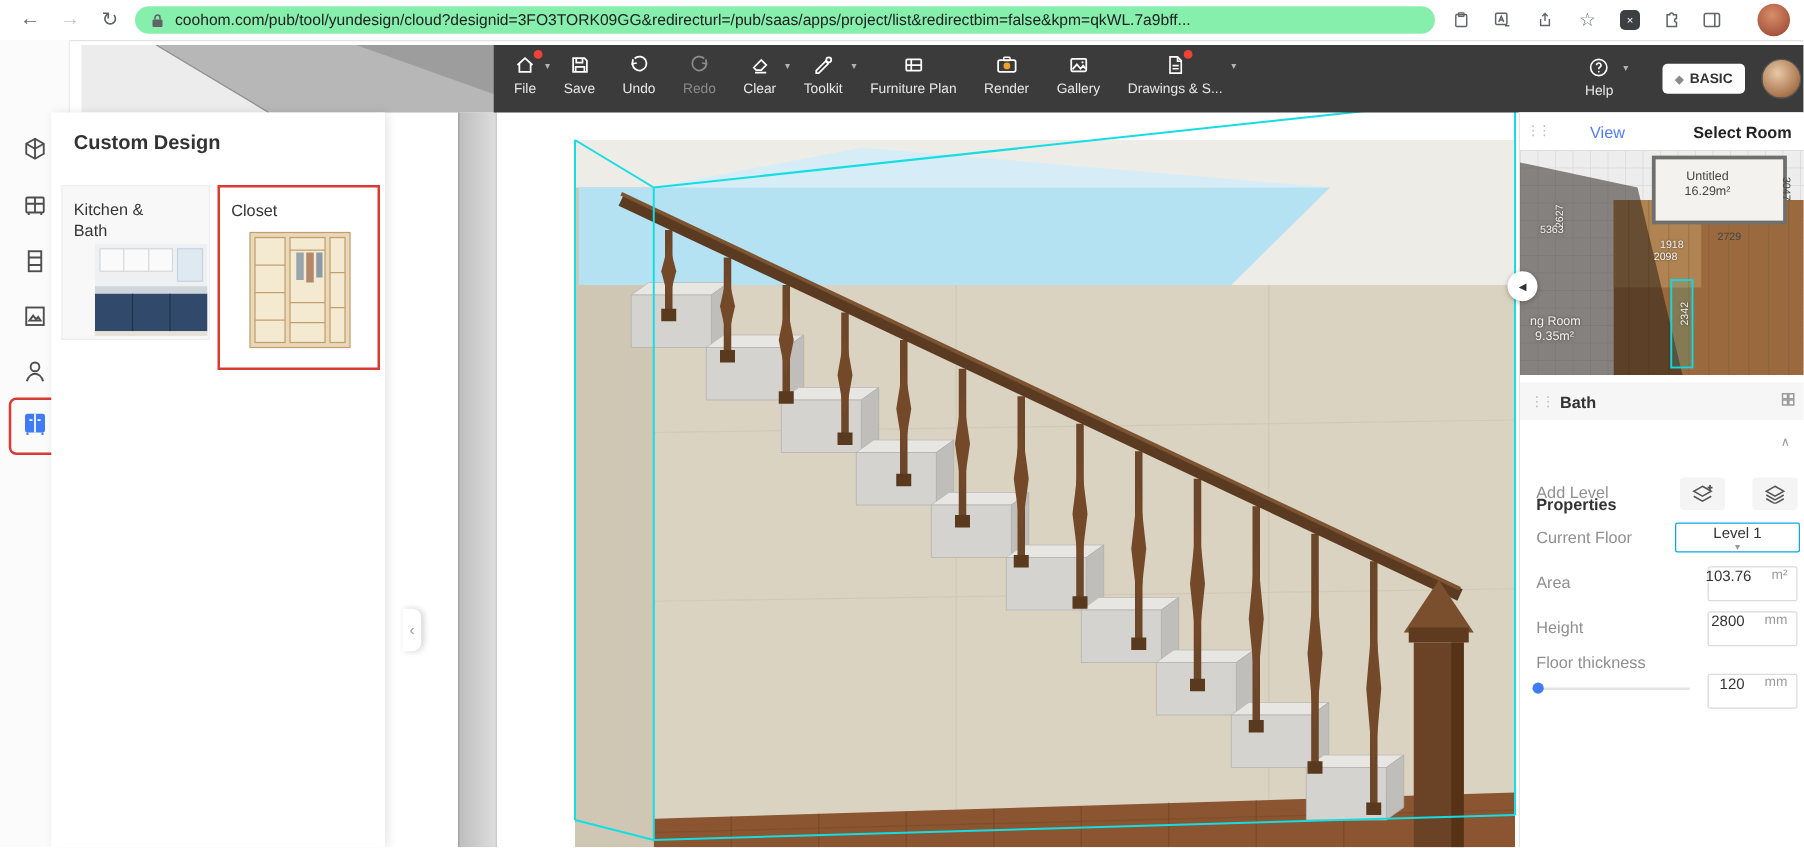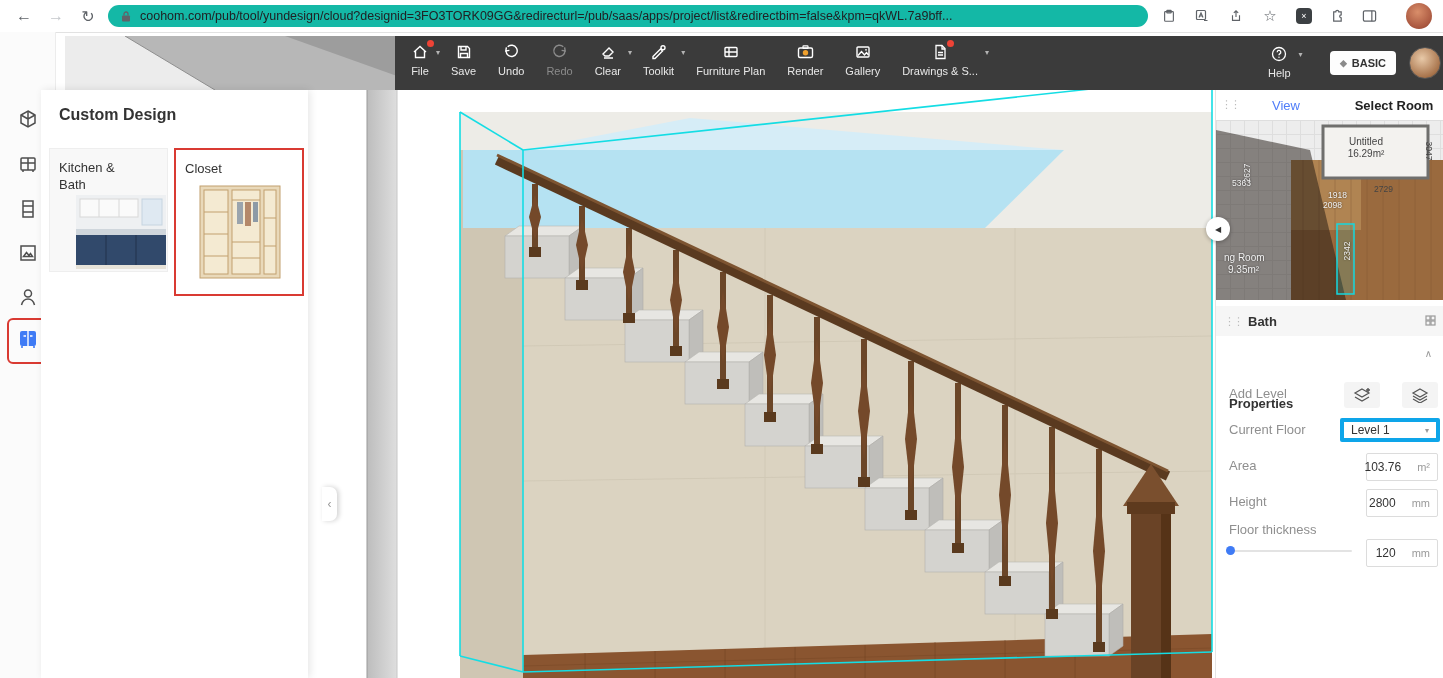--- a/index.html
+++ b/index.html
@@ -5,21 +5,21 @@
   html,body{margin:0;padding:0;background:#fff;}
   .app{position:relative;width:1443px;height:678px;overflow:hidden;
        font-family:"Liberation Sans",sans-serif;background:#fff;}
   .abs{position:absolute;}
 
   
   .browser{position:absolute;top:0;left:0;width:1443px;height:32px;background:#fff;
            border-bottom:1px solid #e2e2e2;}
   .bnav{position:absolute;top:4px;font-size:16px;color:#5f6368;width:24px;height:24px;
         display:flex;align-items:center;justify-content:center;border-radius:50%;}
-  .urlpill{position:absolute;left:108px;top:5px;width:1040px;height:22px;background:#14b8a6;
+  .urlpill{position:absolute;left:108px;top:5px;width:1040px;height:22px;background:#86efac;
            border-radius:11px;display:flex;align-items:center;overflow:hidden;}
   .urltext{font-size:12.5px;color:#202124;white-space:nowrap;overflow:hidden;text-overflow:ellipsis;
            margin-left:8px;width:990px;}
   .bico{position:absolute;top:7px;width:18px;height:18px;display:flex;align-items:center;justify-content:center;color:#5f6368;}
 
   
   .toolbar{position:absolute;left:395px;top:36px;width:1048px;height:54px;background:#3b3b3b;}
   .titems{position:absolute;left:16px;top:6px;display:flex;gap:22px;align-items:flex-start;}
   .titem{position:relative;display:flex;flex-direction:column;align-items:center;cursor:pointer;}
   .ticon{position:relative;height:20px;display:flex;align-items:center;justify-content:center;}
@@ -59,27 +59,27 @@
   .mapbtn{position:absolute;left:1206px;top:217px;width:24px;height:24px;border-radius:50%;background:#fff;
           box-shadow:0 1px 4px rgba(0,0,0,.3);display:flex;align-items:center;justify-content:center;
           font-size:8px;color:#333;cursor:pointer;}
   .lvheader{position:absolute;left:0;top:216px;width:228px;height:30px;background:#f6f6f6;
             display:flex;align-items:center;}
   .lvtitle{font-size:13px;font-weight:bold;color:#333;margin-left:6px;}
   .lvlabel{position:absolute;left:13px;font-size:13px;color:#8f8f8f;}
   .proplabel{position:absolute;left:13px;font-size:13px;color:#333;font-weight:bold;}
   .chev{position:absolute;right:12px;font-size:10px;color:#999;}
   .lvinput{position:absolute;left:150px;width:72px;height:28px;border:1px solid #dcdcdc;border-radius:2px;
-           background:#fff;font-size:12px;display:flex;align-items:center;justify-content:flex-end;
+           background:#fff;font-size:12px;display:flex;justify-content:flex-end;
            padding:0 7px;box-sizing:border-box;cursor:text;}
   .lvval{color:#333;}
   .lvunit{color:#9a9a9a;margin-left:16px;font-size:11px;}
-  .lvselect{position:absolute;left:124px;width:100px;height:24px;border:4px solid #0ea5e9;border-radius:2px;
+  .lvselect{position:absolute;left:124px;width:100px;height:24px;border:1px solid #0ea5e9;border-radius:2px;
             background:#fff;font-size:12px;color:#333;display:flex;align-items:center;
-            justify-content:space-between;padding:0 7px;box-sizing:border-box;cursor:pointer;}
+            justify-content:space-between;padding:0 7px;box-sizing:border-box;cursor:pointer;flex-direction:column;}
   .iconbtn{position:absolute;width:36px;height:26px;border-radius:3px;display:flex;align-items:center;
            justify-content:center;cursor:pointer;background:#fff;}
   .slidertrack{position:absolute;left:14px;width:122px;height:2px;background:#e3e3e3;border-radius:1px;}
   .sliderdot{position:absolute;left:10px;width:9px;height:9px;border-radius:50%;background:#3f7bf5;cursor:pointer;}
 
   
   .helpwrap{position:absolute;left:873px;top:8px;display:flex;flex-direction:column;align-items:center;color:#e8e8e8;cursor:pointer;}
   .pill{position:absolute;left:935px;top:15px;width:66px;height:24px;background:#fdfdfd;border-radius:4px;
         display:flex;align-items:center;justify-content:center;gap:5px;font-size:11px;font-weight:bold;color:#333;cursor:pointer;}
   .tbavatar{position:absolute;left:1014px;top:11px;width:30px;height:30px;border-radius:50%;cursor:pointer;

